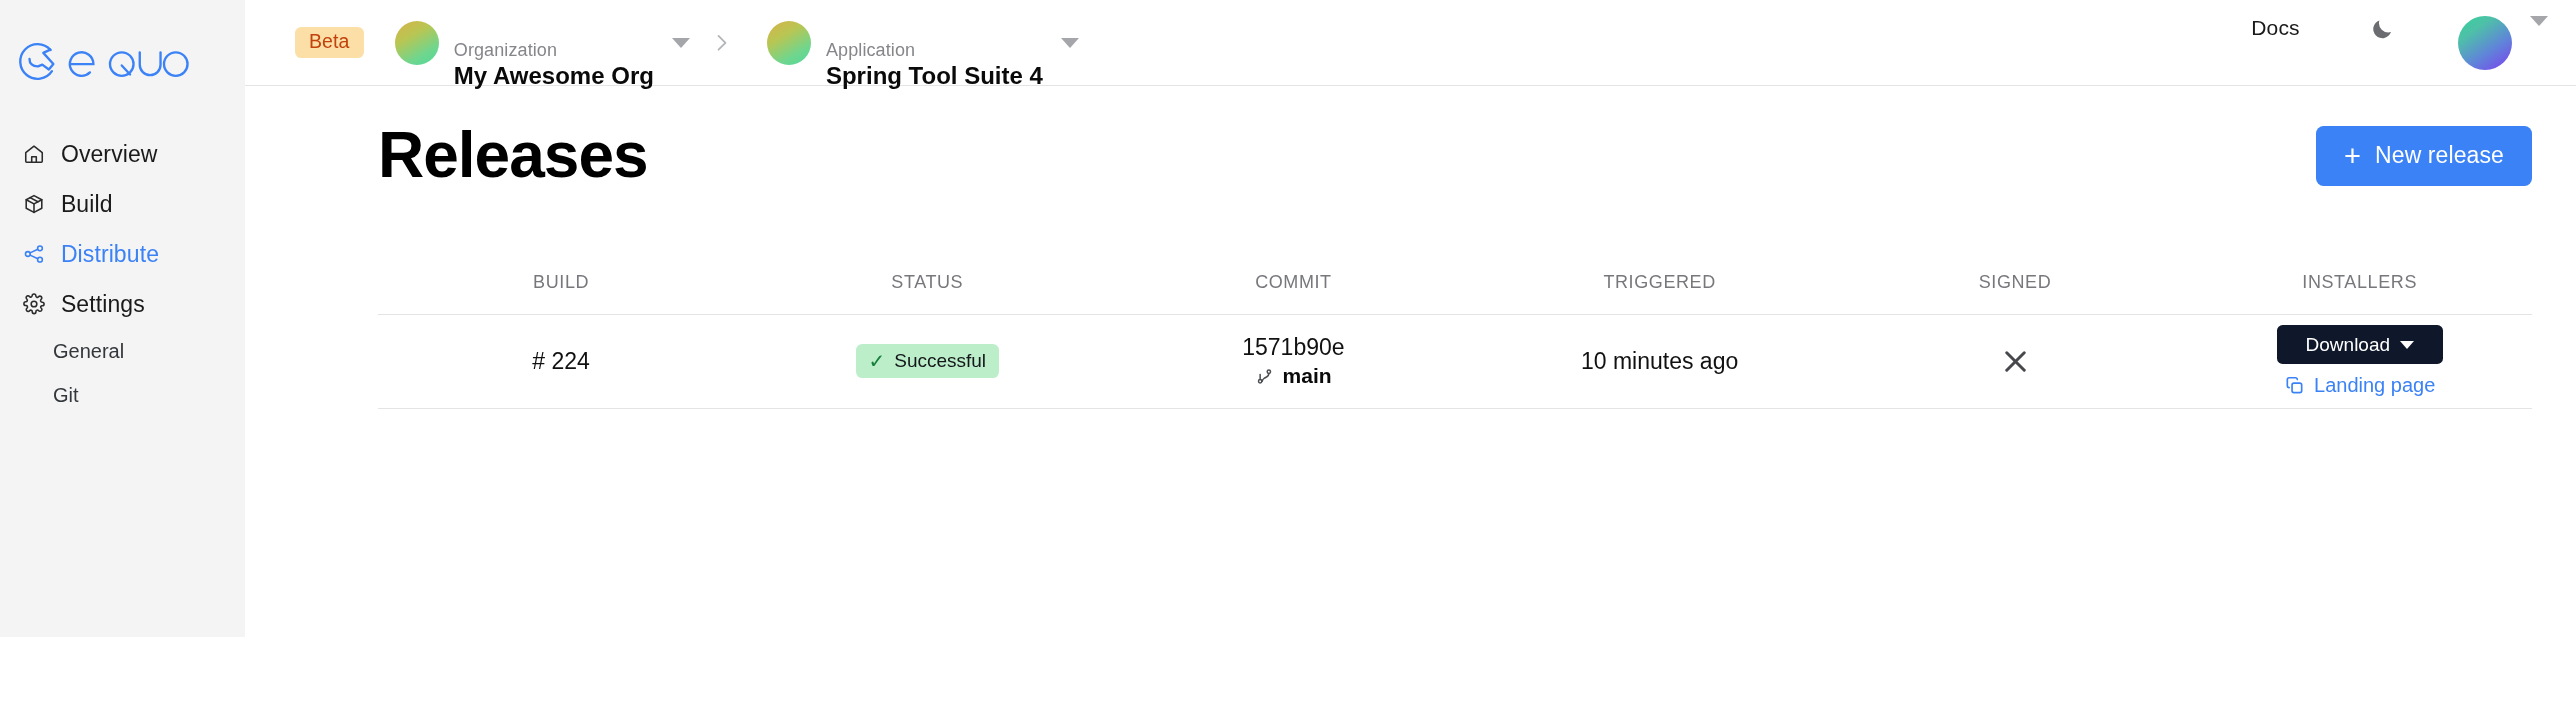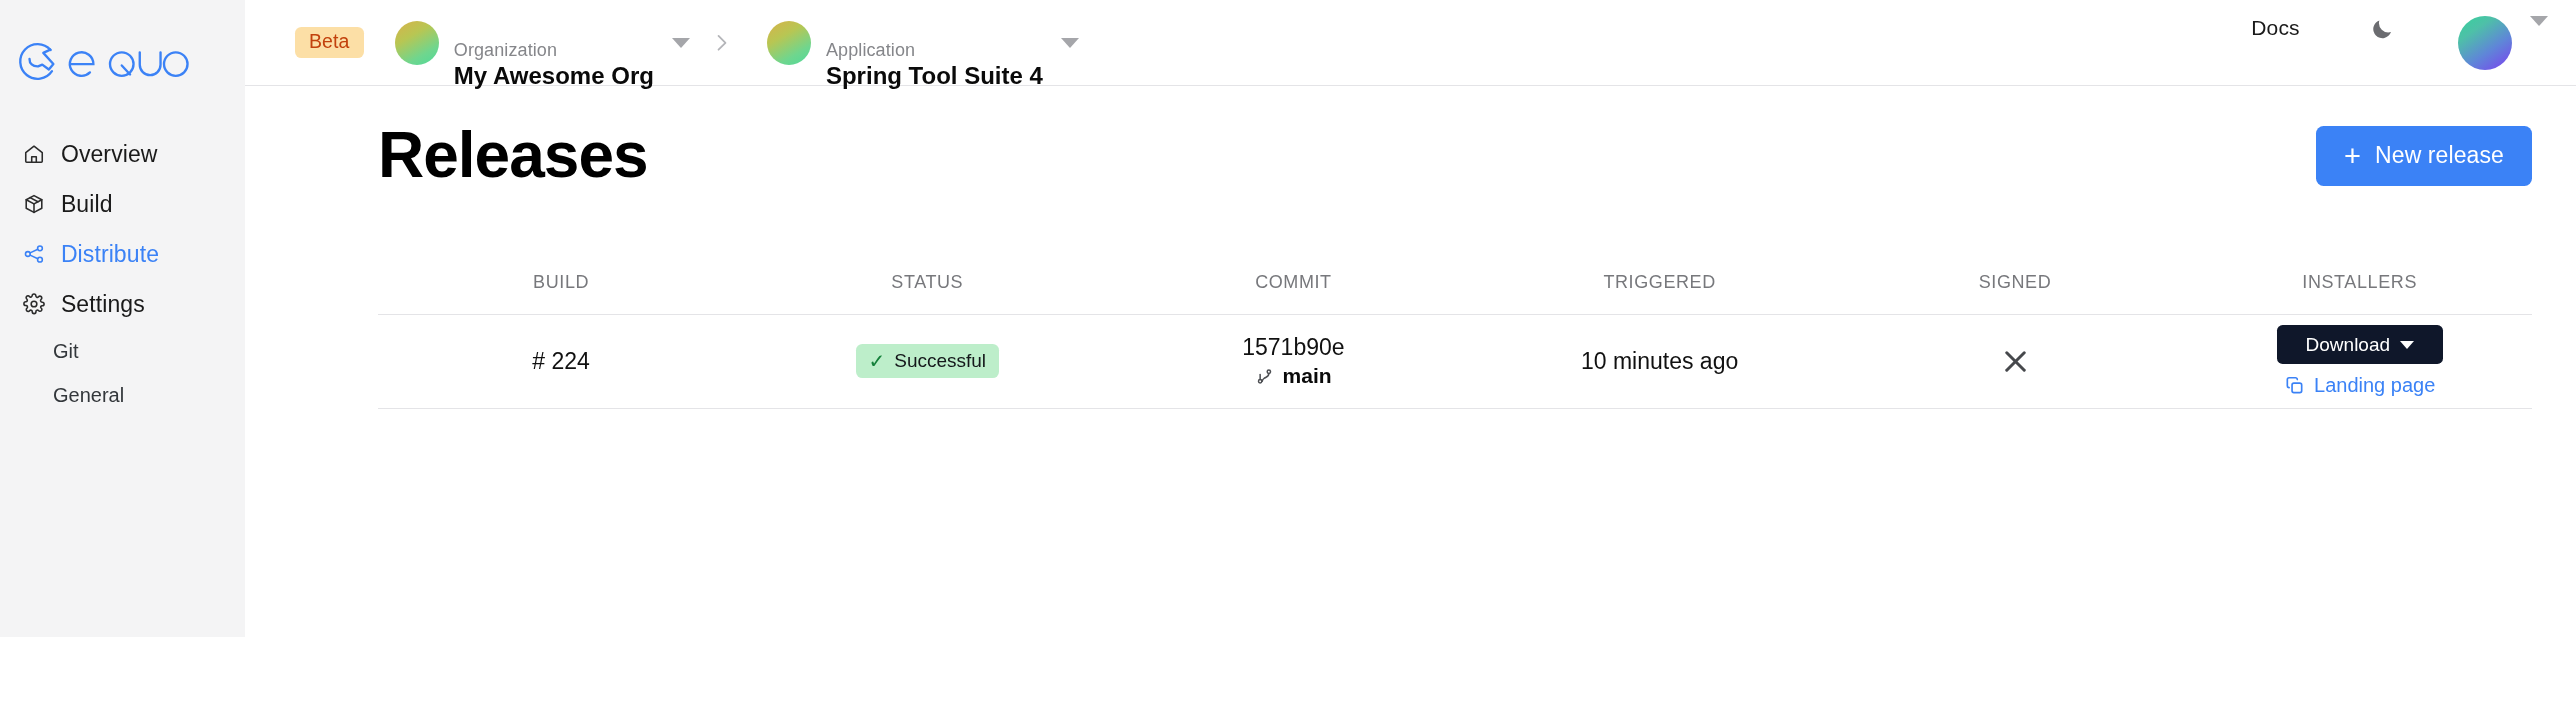--- a/index.html
+++ b/index.html
@@ -381,24 +381,24 @@
         <span class="nav-icon">
           <svg width="22" height="22" viewBox="0 0 24 24" fill="none" stroke="#2b2b2b" stroke-width="1.7" stroke-linecap="round" stroke-linejoin="round">
             <circle cx="12" cy="12" r="3.1"></circle>
             <path d="M19.4 14.5a1.6 1.6 0 0 0 .3 1.8l.1.1a2 2 0 1 1-2.8 2.8l-.1-.1a1.6 1.6 0 0 0-1.8-.3 1.6 1.6 0 0 0-1 1.5v.2a2 2 0 1 1-4 0v-.1a1.6 1.6 0 0 0-1-1.5 1.6 1.6 0 0 0-1.8.3l-.1.1a2 2 0 1 1-2.8-2.8l.1-.1a1.6 1.6 0 0 0 .3-1.8 1.6 1.6 0 0 0-1.5-1H3a2 2 0 1 1 0-4h.1a1.6 1.6 0 0 0 1.5-1 1.6 1.6 0 0 0-.3-1.8l-.1-.1a2 2 0 1 1 2.8-2.8l.1.1a1.6 1.6 0 0 0 1.8.3H9a1.6 1.6 0 0 0 1-1.5V3a2 2 0 1 1 4 0v.1a1.6 1.6 0 0 0 1 1.5 1.6 1.6 0 0 0 1.8-.3l.1-.1a2 2 0 1 1 2.8 2.8l-.1.1a1.6 1.6 0 0 0-.3 1.8V9a1.6 1.6 0 0 0 1.5 1h.2a2 2 0 1 1 0 4h-.1a1.6 1.6 0 0 0-1.5 1z"></path>
           </svg>
         </span>
         <span class="nav-label">Settings</span>
       </div>
 
       <div class="nav-sub">
+        <span>General</span>
+      </div>
+      <div class="nav-sub">
         <span>Git</span>
-      </div>
-      <div class="nav-sub">
-        <span>General</span>
       </div>
 
     </nav>
   </aside>
 
   <div class="main">
 
     <header class="topbar">
 
       <span class="beta-badge">Beta</span>

